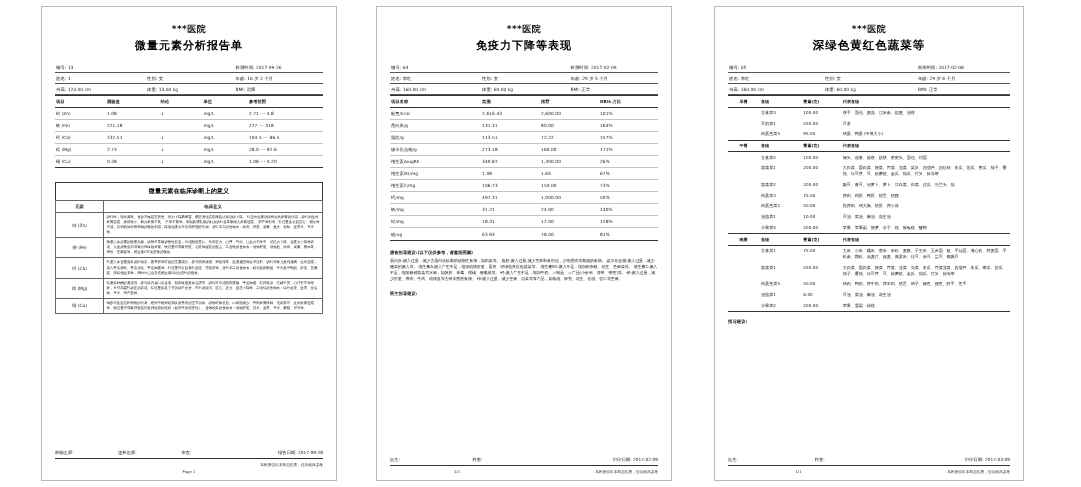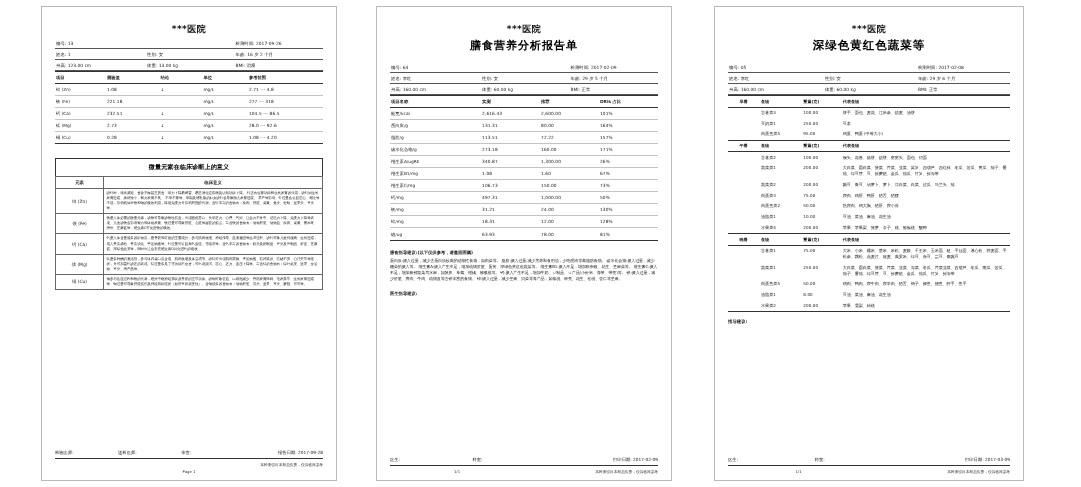--- a/index.html
+++ b/index.html
@@ -211,20 +211,21 @@
   .foot-line .disclaimer { flex: 1 1 0; padding-top: 0; }
 </style>
 </head>
 <body>
 
 <div class="workspace">
 
   <div class="page page-1" id="page-1">
     <div class="page-inner">
       <div class="hospital">***医院</div>
+      <div class="report-title">微量元素分析报告单</div>
 
       <table class="info-table">
         <tbody>
             <tr>
           <td class="c1">
             <span>编号:</span>
             <span>13</span>
           </td>
           <td class="c2"></td>
           <td class="c3">
@@ -366,21 +367,21 @@
         <span class="sg right">报告日期: 2017-09-28</span>
       </div>
       <div class="disclaimer">本检测仅对本样品负责，仅供临床参考</div>
       <div class="pageno">Page 1</div>
     </div>
   </div>
 
   <div class="page page-2" id="page-2">
     <div class="page-inner">
       <div class="hospital">***医院</div>
-      <div class="report-title">膳食营养分析报告单</div>
+      <div class="report-title">免疫力下降等表现</div>
 
       <table class="info-table">
         <tbody>
             <tr>
           <td class="c1">
             <span>编号:</span>
             <span>64</span>
           </td>
           <td class="c2"></td>
           <td class="c3">

